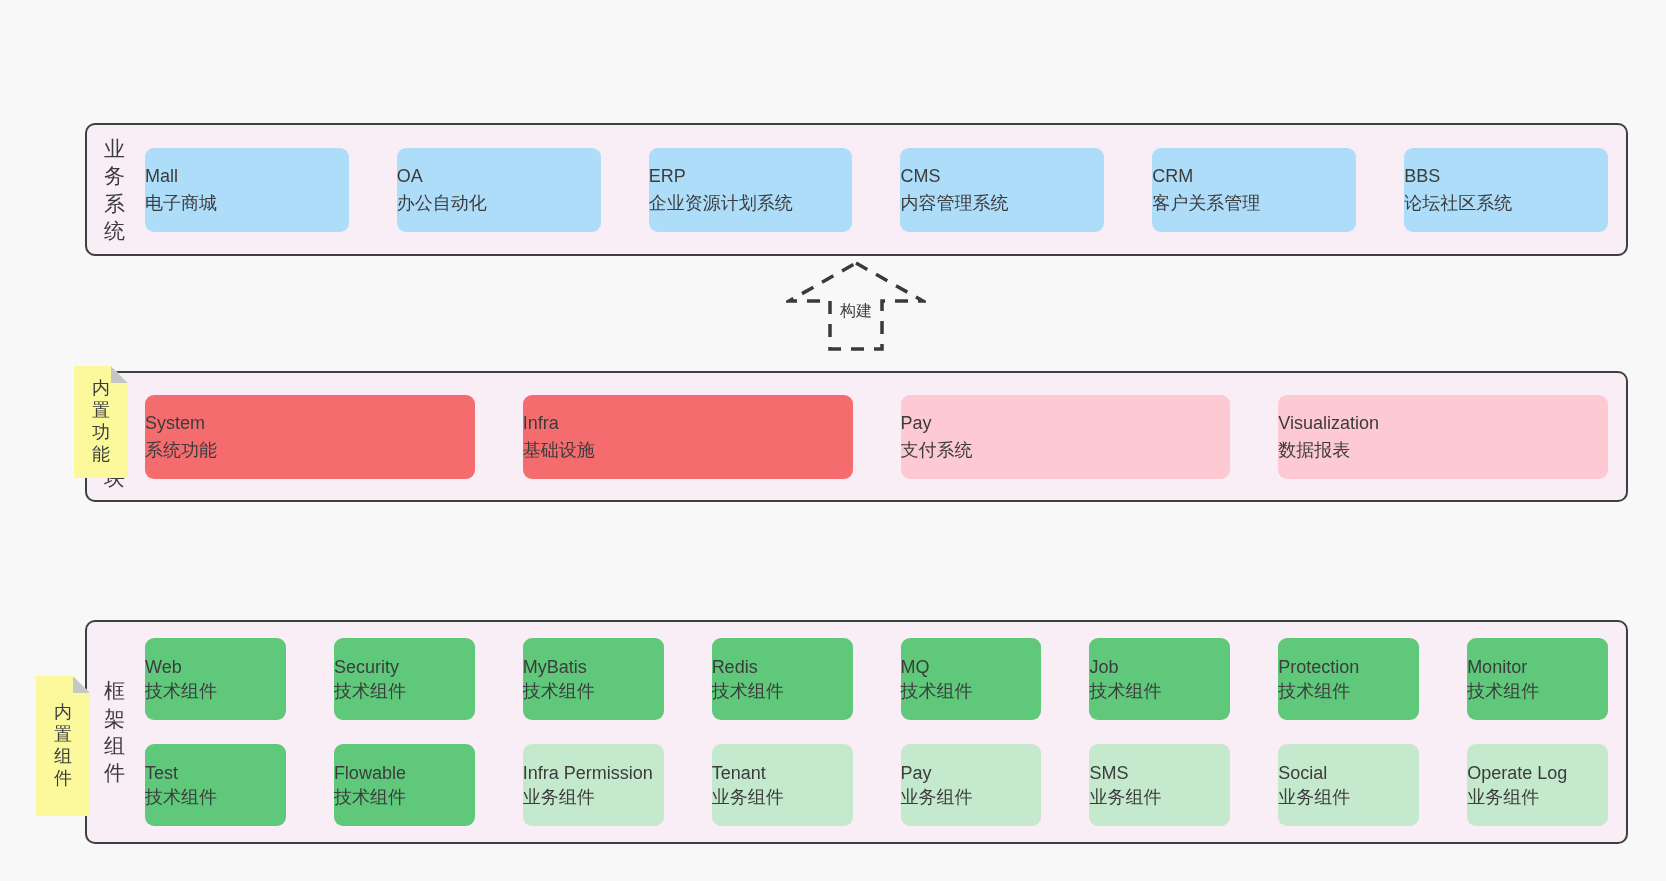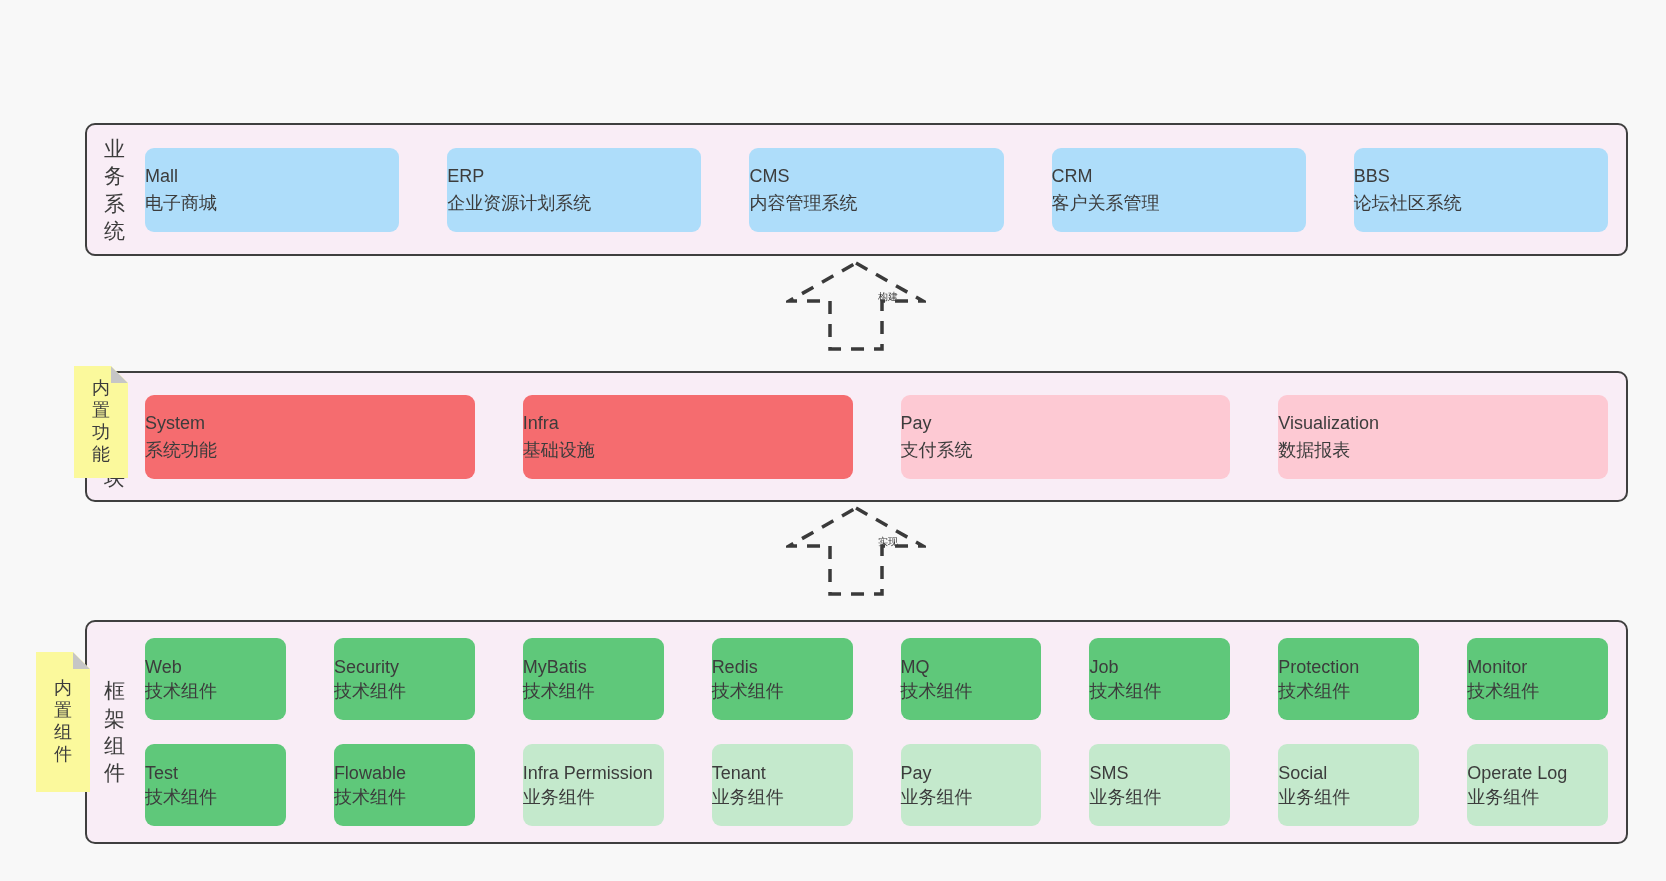--- a/index.html
+++ b/index.html
@@ -58,21 +58,21 @@
   .light-green{background:var(--light-green,#c4e9cc);}
   .note{
     position:absolute;
     left:36px;width:54px;
     background:var(--note-yellow,#fbf99c);
     z-index:3;
     display:flex;align-items:center;justify-content:center;
     clip-path:polygon(0 0,calc(100% - 17px) 0,100% 17px,100% 100%,0 100%);
   }
   #note-features{top:366px;height:112px;margin-left:38px;}
-  #note-components{top:652px;height:140px;}
+  #note-components{top:676px;height:140px;}
   .note-fold{
     position:absolute;top:0;right:0;
     width:17px;height:17px;
     background:var(--note-fold,#c6c6c6);
     clip-path:polygon(0 0,100% 100%,0 100%);
   }
   .note-text{
     width:20px;
     font-size:18px;
     line-height:1.22;
@@ -83,38 +83,41 @@
   #arrow-build{left:786px;top:260px;}
   #arrow-implement{left:786px;top:505px;}
   .arrow svg{position:absolute;left:0;top:0;}
   .arrow svg polygon{
     fill:none;
     stroke:var(--arrow-stroke,#3a3a3a);
     stroke-width:3.5;
     stroke-dasharray:13 10;
   }
   .arrow-label{
-    position:absolute;left:50%;top:30px;
+    position:absolute;left:50%;top:41px;
     transform:translateX(-50%);
-    font-size:10px;
+    font-size:16px;
     white-space:nowrap;
-    margin-left:32px;
   }
 </style>
 </head>
 <body>
 
 <div class="canvas">
 
   <section class="layer" id="layer-business">
     <div class="layer-label">业务系统</div>
     <div class="box-row" id="row-business">
         <div class="box blue">
           <div class="en">Mall</div>
           <div class="cn">电子商城</div>
+        </div>
+        <div class="box blue">
+          <div class="en">OA</div>
+          <div class="cn">办公自动化</div>
         </div>
         <div class="box blue">
           <div class="en">ERP</div>
           <div class="cn">企业资源计划系统</div>
         </div>
         <div class="box blue">
           <div class="en">CMS</div>
           <div class="cn">内容管理系统</div>
         </div>
         <div class="box blue">
@@ -155,26 +158,20 @@
           <div class="en">Pay</div>
           <div class="cn">支付系统</div>
         </div>
         <div class="box pink">
           <div class="en">Visualization</div>
           <div class="cn">数据报表</div>
         </div>
       </div>
   </section>
 
-  <div class="arrow" id="arrow-implement">
-    <svg width="140" height="92" viewBox="0 0 140 92">
-      <polygon points="70,3 137,41 96,41 96,89 44,89 44,41 3,41"></polygon>
-    </svg>
-    <div class="arrow-label">实现</div>
-  </div>
 
   <div class="note" id="note-components">
     <div class="note-fold"></div>
     <div class="note-text">内置组件</div>
   </div>
 
   <section class="layer" id="layer-framework">
     <div class="layer-label">框架组件</div>
     <div class="framework-grid">
       <div class="box-row" id="row-framework-0">

